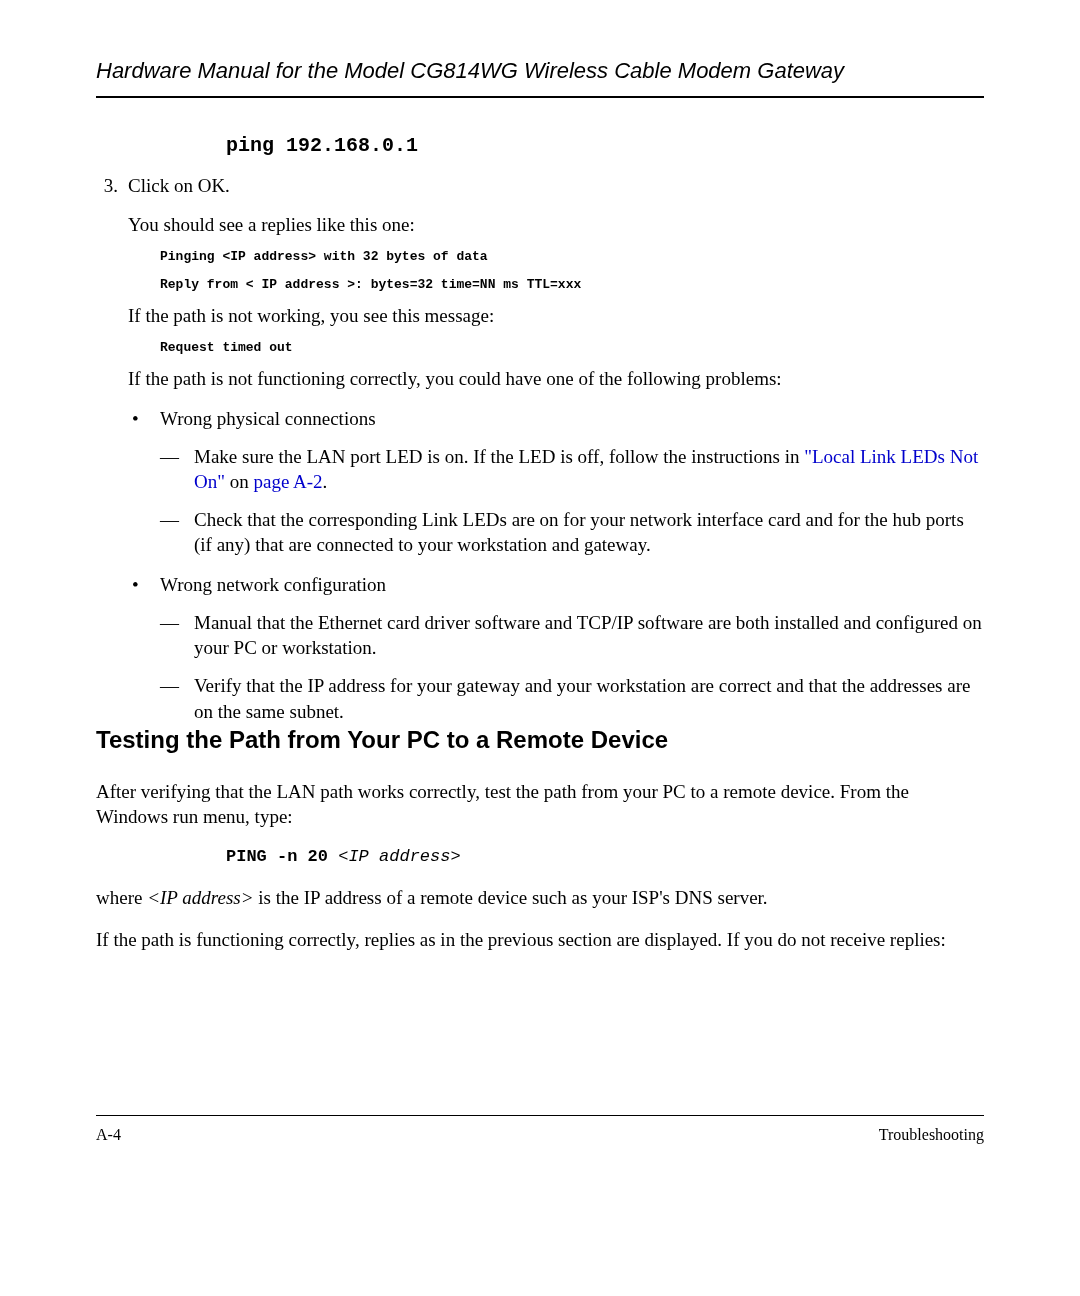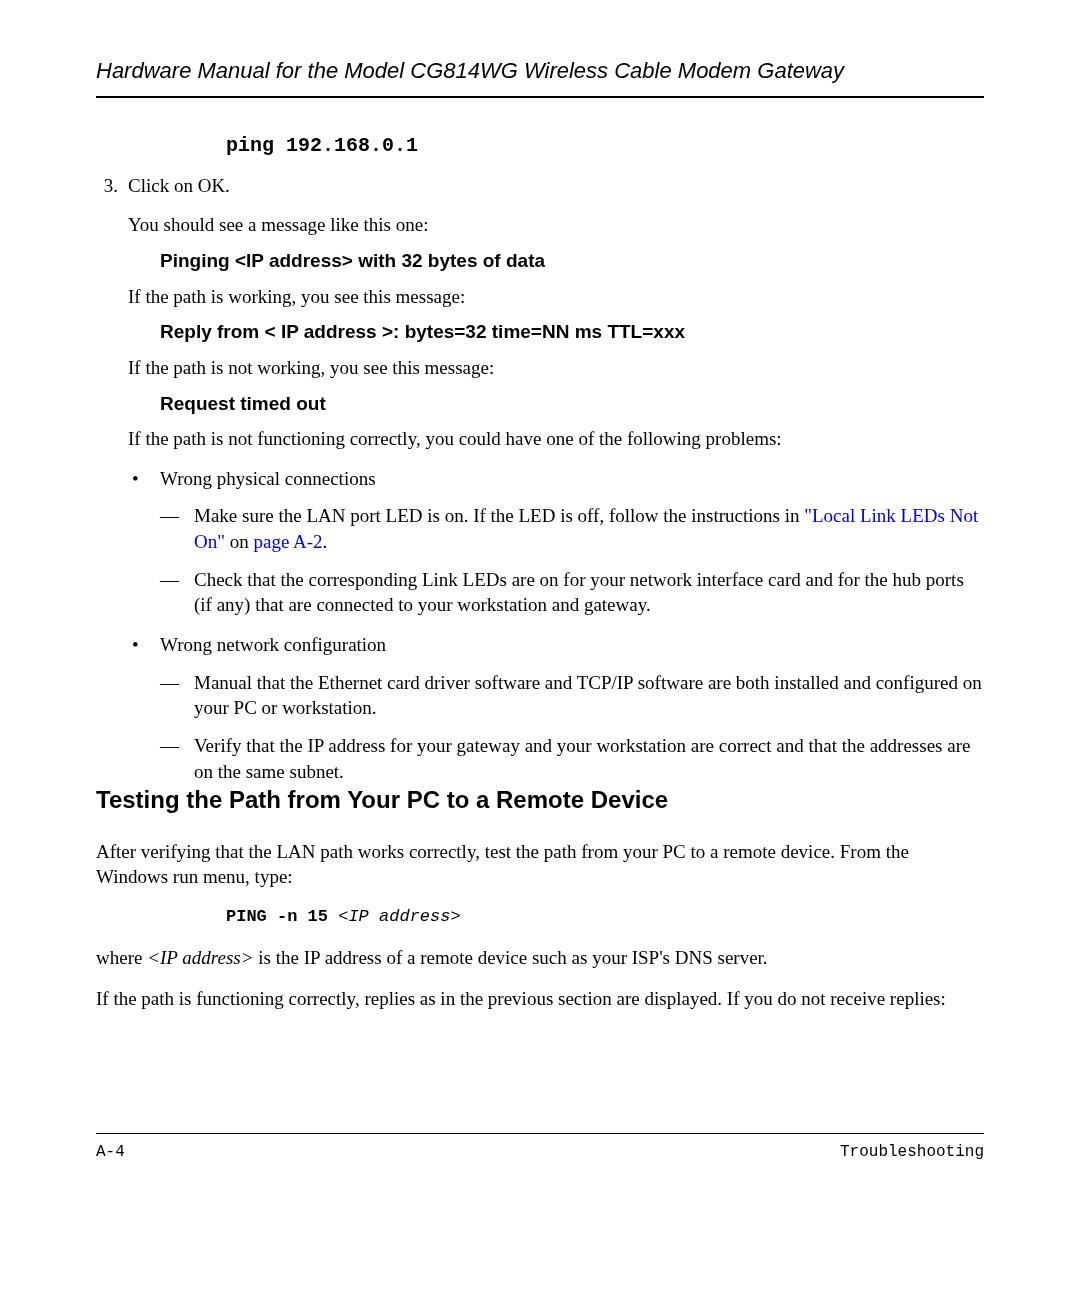--- a/index.html
+++ b/index.html
@@ -27,23 +27,23 @@
       margin-bottom: 34px;
     }
     .code-indent {
       font-family: 'Courier New', Courier, monospace;
       font-weight: bold;
       font-size: 20px;
       margin-left: 130px;
       margin-bottom: 14px;
     }
     .code-inline {
-      font-family: Liberation Sans, sans-serif;
-      font-weight: bold;
-      font-size: 19px;
+      font-family: Liberation Mono, monospace;
+      font-weight: bold;
+      font-size: 13px;
       margin-left: 32px;
       margin-bottom: 10px;
       margin-top: 6px;
     }
     .code-indent2 {
       font-family: 'Courier New', Courier, monospace;
       font-weight: bold;
       font-size: 17px;
       margin-left: 130px;
       margin-top: 14px;
@@ -115,47 +115,46 @@
       margin-bottom: 16px;
     }
     .link {
       color: #0000cc;
     }
     .italic-inline {
       font-style: italic;
     }
     .footer {
       position: absolute;
-      bottom: 132px;
+      bottom: 150px;
       left: 96px;
       right: 96px;
       border-top: 1.5px solid #000;
       padding-top: 8px;
       display: flex;
       justify-content: space-between;
-      font-family: Liberation Mono, monospace;
+      font-family: Liberation Serif, serif;
       font-size: 16px;
     }
   </style>
 </head>
 <body>
 
 <div class="header">Hardware Manual for the Model CG814WG Wireless Cable Modem Gateway</div>
 
 <div class="code-indent">ping 192.168.0.1</div>
 
 <div class="step">
   <div class="step-num">3.</div>
   <div class="step-body">Click on OK.</div>
 </div>
 
 <div class="indent-body">
-  <div class="para">You should see a message like this one:</div>
+  <div class="para">You should see a replies like this one:</div>
   <div class="code-inline">Pinging &lt;IP address&gt; with 32 bytes of data</div>
-  <div class="para">If the path is working, you see this message:</div>
   <div class="code-inline">Reply from &lt; IP address &gt;: bytes=32 time=NN ms TTL=xxx</div>
   <div class="para">If the path is not working, you see this message:</div>
   <div class="code-inline">Request timed out</div>
   <div class="para">If the path is not functioning correctly, you could have one of the following problems:</div>
 </div>
 
 <ul class="bullet-list">
   <li>
     <span class="bullet">•</span>
     <div class="bcontent">
@@ -190,21 +189,21 @@
       </ul>
     </div>
   </li>
 </ul>
 
 <h2 class="section">Testing the Path from Your PC to a Remote Device</h2>
 
 <div class="body-p">After verifying that the LAN path works correctly, test the path from your PC to a remote device. From the Windows run menu, type:</div>
 
 <div class="code-indent2">
-  <span>PING -n 15 </span><span class="italic">&lt;IP address&gt;</span>
+  <span>PING -n 20 </span><span class="italic">&lt;IP address&gt;</span>
 </div>
 
 <div class="body-p">
   <span>where </span><span class="italic-inline">&lt;IP address&gt;</span><span> is the IP address of a remote device such as your ISP's DNS server.</span>
 </div>
 
 <div class="body-p">If the path is functioning correctly, replies as in the previous section are displayed. If you do not receive replies:</div>
 
 <div class="footer">
   <span>A-4</span>

